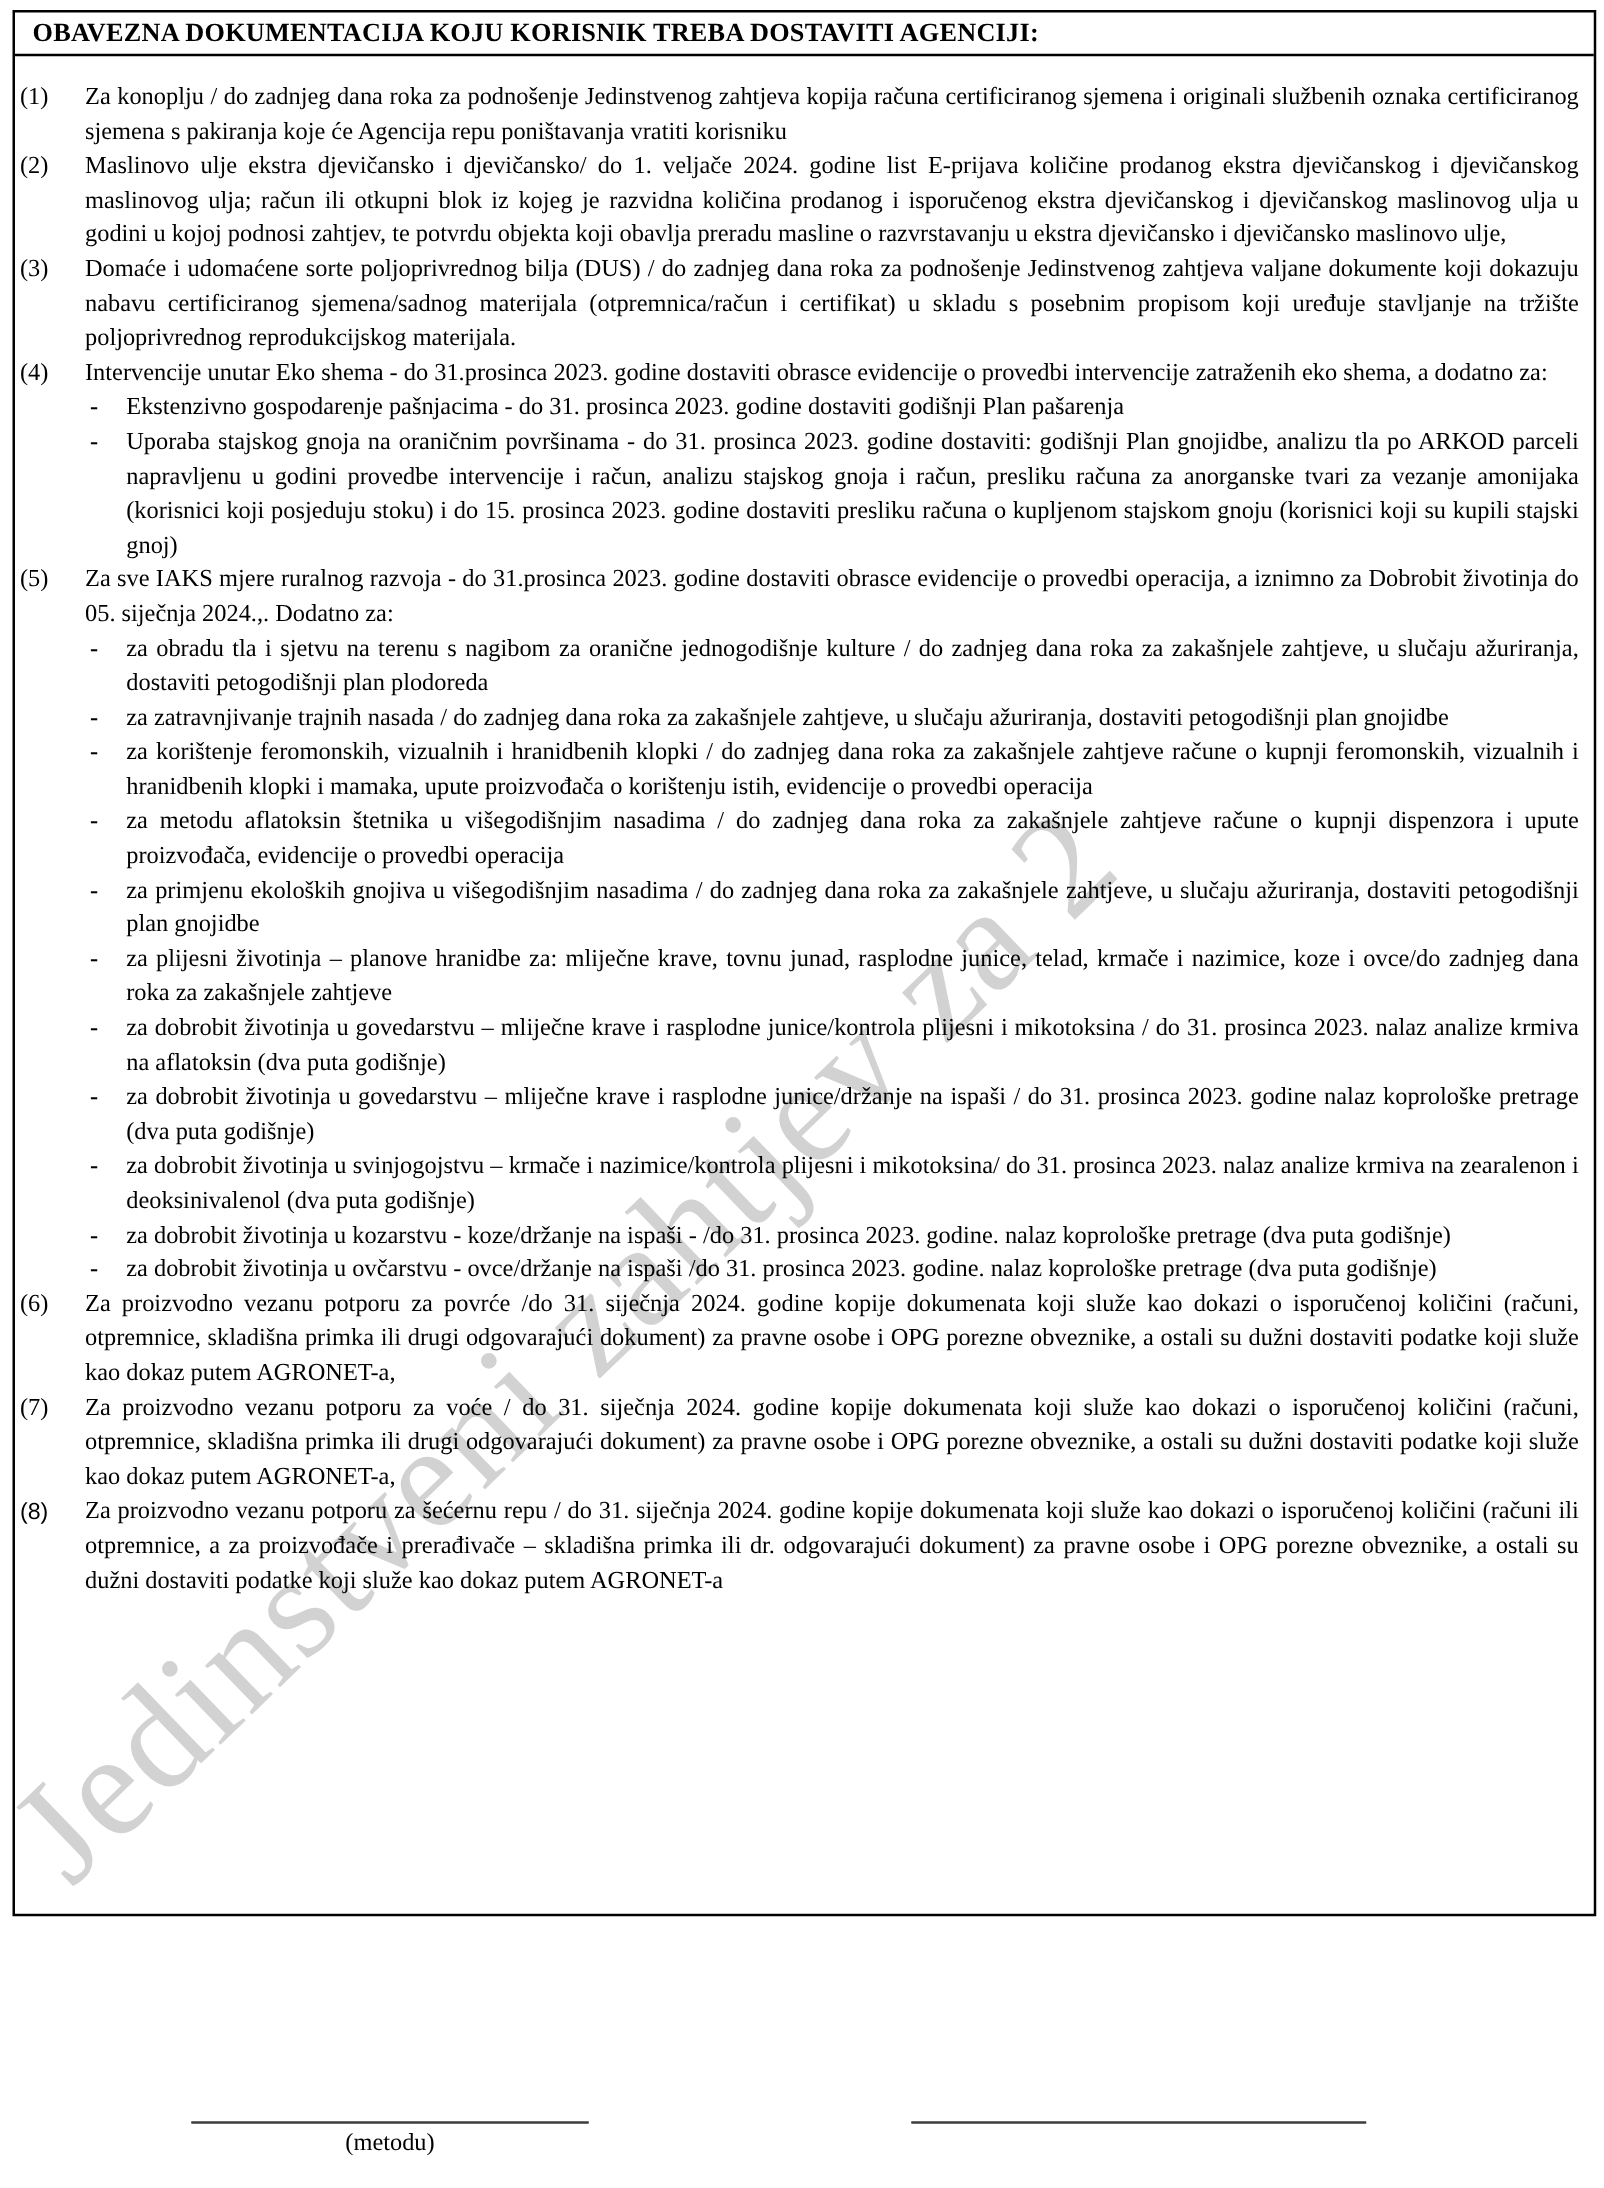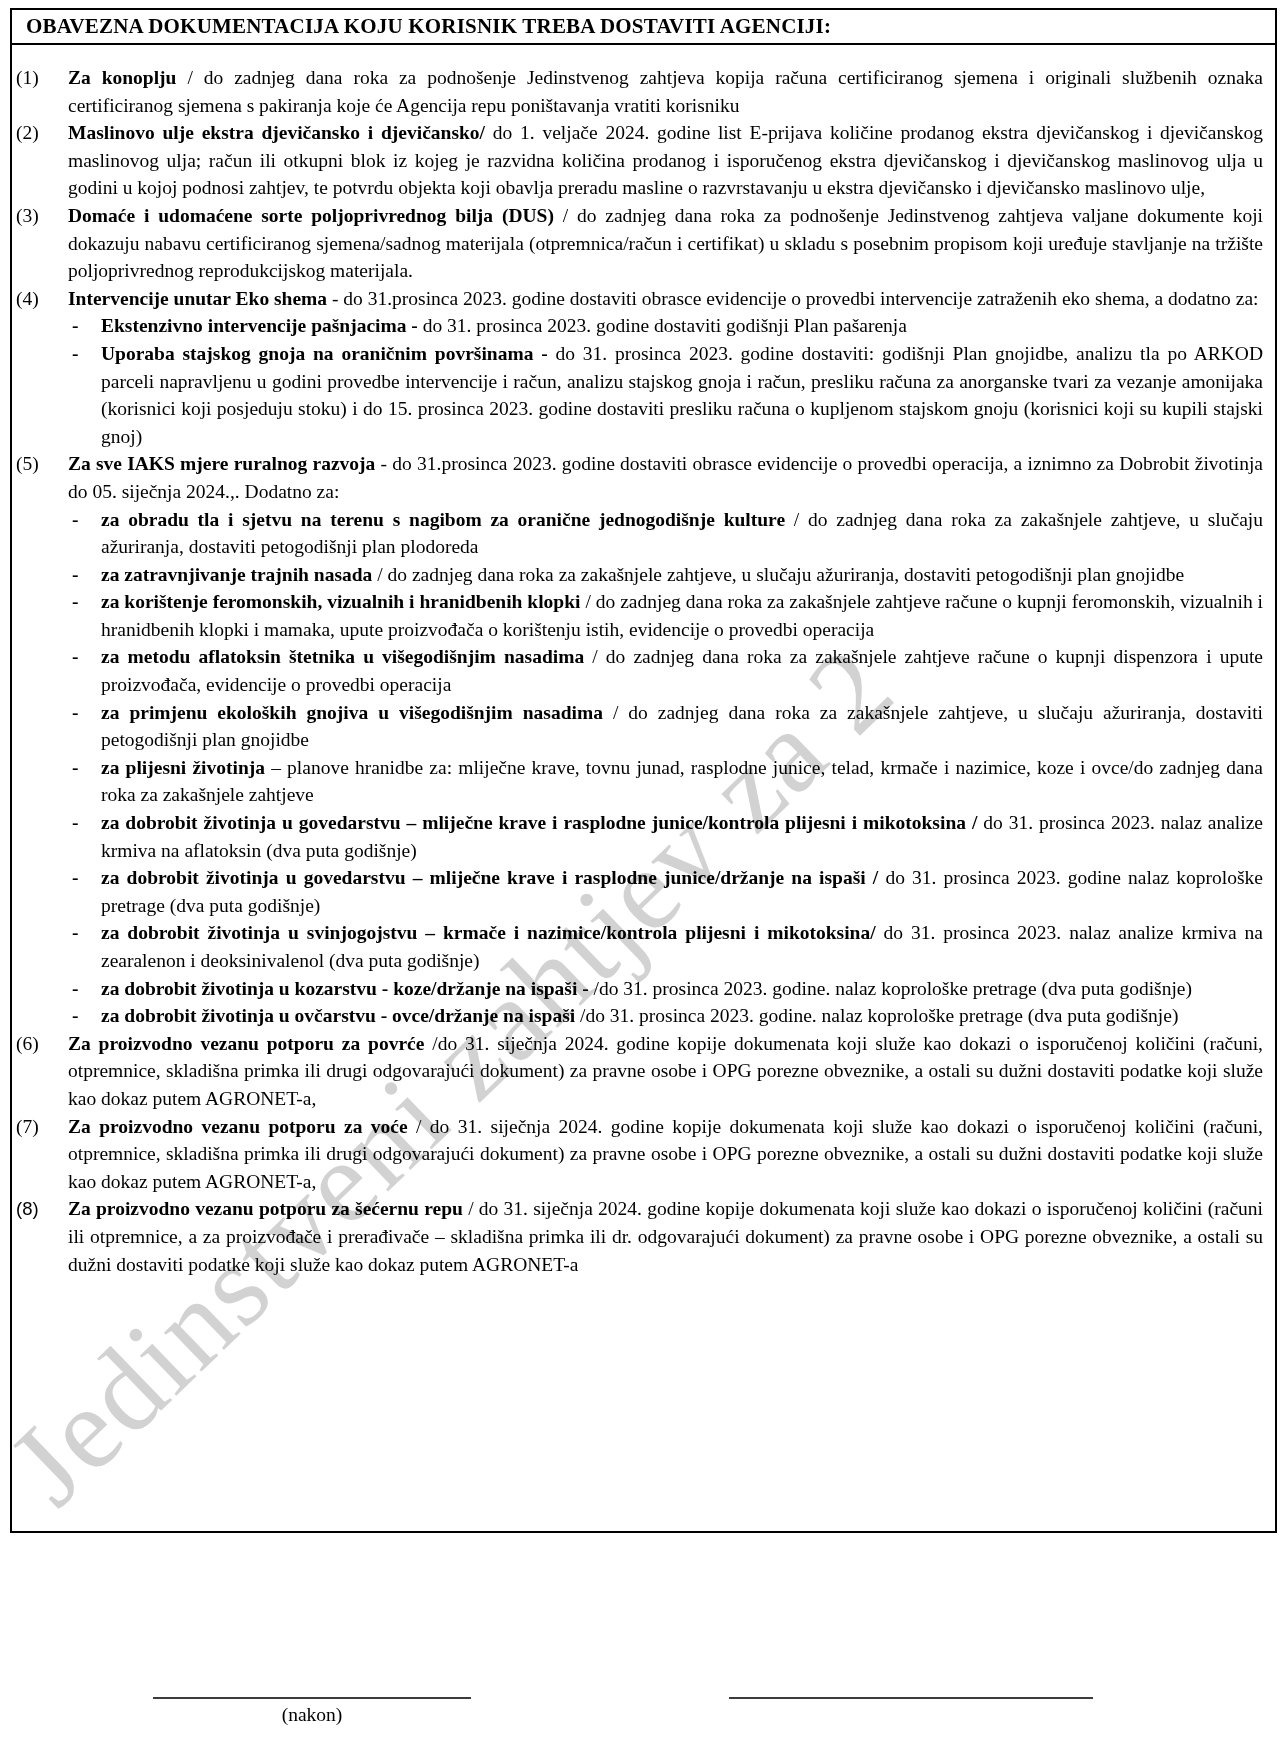--- a/index.html
+++ b/index.html
@@ -49,21 +49,21 @@
   .row { display:flex; }
   .num {
     flex:0 0 54px;
     padding-left:2px;
     box-sizing:border-box;
   }
   .num.sans { font-family:"Liberation Sans", sans-serif; font-size:18.5px; }
   .txt { flex:1; text-align:justify; }
   .sub { margin-left:58px; }
   .dash { flex:0 0 29px; font-weight:bold; }
-  b { font-weight:bold; }
+  b { font-weight:normal; }
   .footer-area { position:absolute; left:0; top:0; width:100%; height:100%; pointer-events:none; z-index:2; }
   .sig-line {
     position:absolute;
     border-top:2px solid #3c3c3c;
     height:0;
     pointer-events:auto;
   }
   .sig-line-left  { left:153px; top:1697px; width:318px; }
   .sig-line-right { left:729px; top:1697px; width:364px; }
   .sig-label {
@@ -103,21 +103,21 @@
             <div class="txt"><b>Domaće i udomaćene sorte poljoprivrednog bilja (DUS)</b><span> / do zadnjeg dana roka za podnošenje Jedinstvenog zahtjeva valjane dokumente koji dokazuju nabavu certificiranog sjemena/sadnog materijala (otpremnica/račun i certifikat) u skladu s posebnim propisom koji uređuje stavljanje na tržište poljoprivrednog reprodukcijskog materijala.</span></div>
           </div>
         </div>
         <div class="item">
           <div class="row">
             <span class="num">(4)</span>
             <div class="txt"><b>Intervencije unutar Eko shema</b><span> - do 31.prosinca 2023. godine dostaviti obrasce evidencije o provedbi intervencije zatraženih eko shema, a dodatno za:</span></div>
           </div>
           <div class="row sub">
             <span class="dash">-</span>
-            <div class="txt"><b>Ekstenzivno intervencije pašnjacima -</b><span> do 31. prosinca 2023. godine dostaviti godišnji Plan pašarenja</span></div>
+            <div class="txt"><b>Ekstenzivno gospodarenje pašnjacima -</b><span> do 31. prosinca 2023. godine dostaviti godišnji Plan pašarenja</span></div>
           </div>
           <div class="row sub">
             <span class="dash">-</span>
             <div class="txt"><b>Uporaba stajskog gnoja na oraničnim površinama -</b><span> do 31. prosinca 2023. godine dostaviti: godišnji Plan gnojidbe, analizu tla po ARKOD parceli napravljenu u godini provedbe intervencije i račun, analizu stajskog gnoja i račun, presliku računa za anorganske tvari za vezanje amonijaka (korisnici koji posjeduju stoku) i do 15. prosinca 2023. godine dostaviti presliku računa o kupljenom stajskom gnoju (korisnici koji su kupili stajski gnoj)</span></div>
           </div>
         </div>
         <div class="item">
           <div class="row">
             <span class="num">(5)</span>
             <div class="txt"><b>Za sve IAKS mjere ruralnog razvoja</b><span> - do 31.prosinca 2023. godine dostaviti obrasce evidencije o provedbi operacija, a iznimno za Dobrobit životinja do 05. siječnja 2024.,. Dodatno za:</span></div>
@@ -183,17 +183,17 @@
           <div class="row">
             <span class="num sans">(8)</span>
             <div class="txt"><b>Za proizvodno vezanu potporu za šećernu repu</b><span> / do 31. siječnja 2024. godine kopije dokumenata koji služe kao dokazi o isporučenoj količini (računi ili otpremnice, a za proizvođače i prerađivače – skladišna primka ili dr. odgovarajući dokument) za pravne osobe i OPG porezne obveznike, a ostali su dužni dostaviti podatke koji služe kao dokaz putem AGRONET-a</span></div>
           </div>
         </div>
       </div>
   </div>
 
   <div class="footer-area">
     <div class="sig-line sig-line-left"></div>
-    <div class="sig-label sig-label-left">(nakon)</div>
+    <div class="sig-label sig-label-left">(metodu)</div>
     <div class="sig-line sig-line-right"></div>
   </div>
 
 </div>
 
 </body></html>

